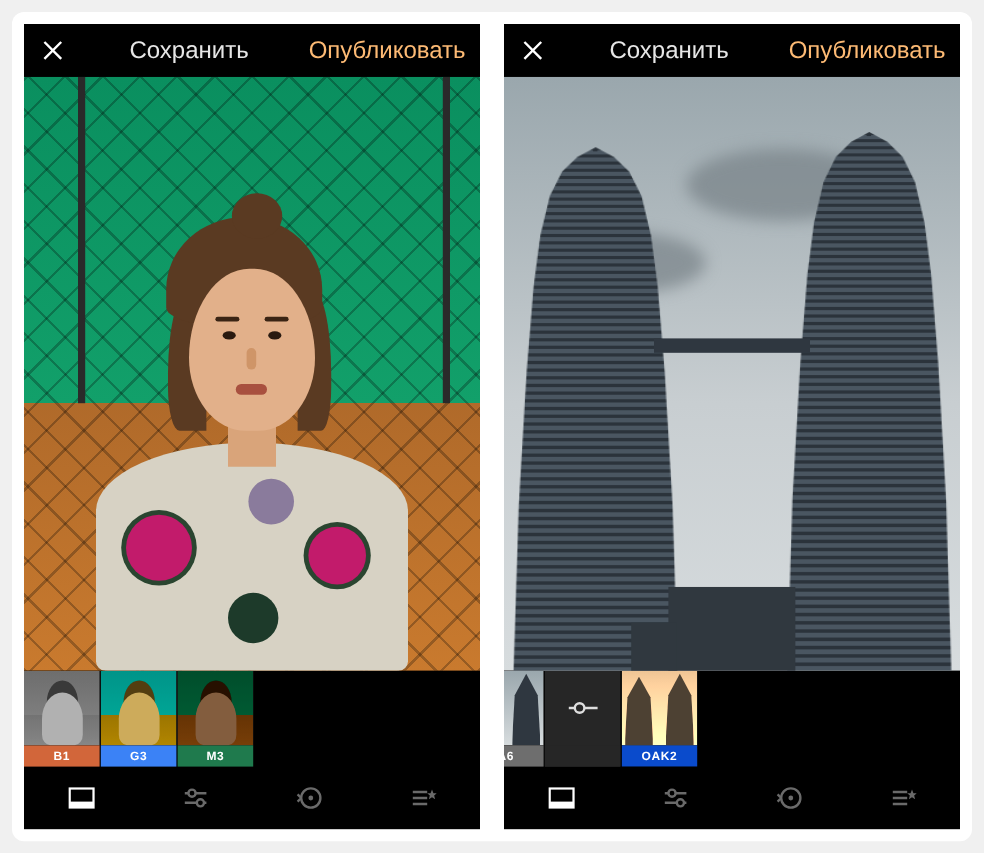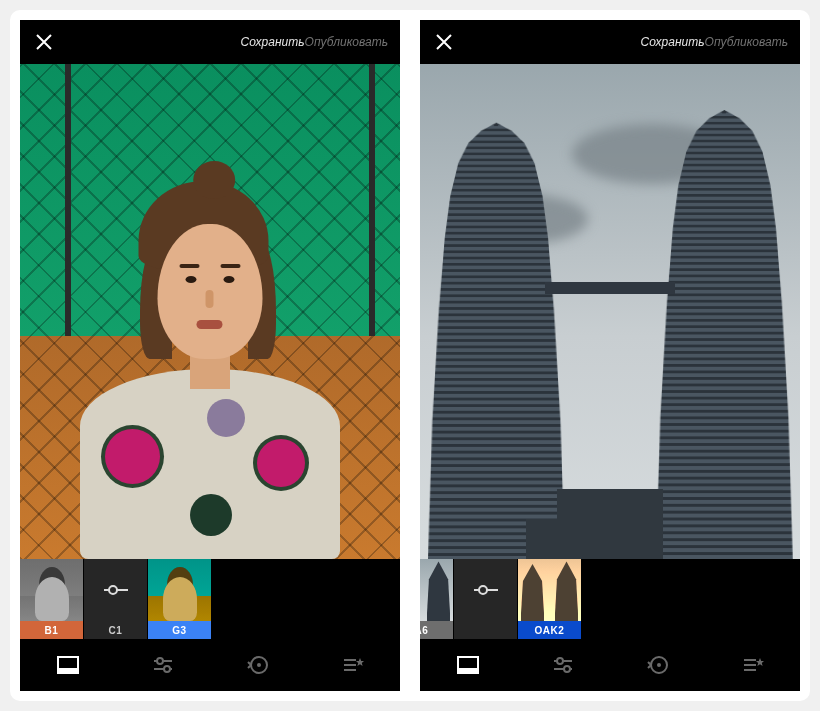--- a/index.html
+++ b/index.html
@@ -33,23 +33,23 @@
     justify-content: space-between;
     padding: 0 12px 0 8px;
     color: #fff;
     flex-shrink: 0;
   }
   .close-x {
     width: 32px; height: 32px;
     display: flex; align-items: center; justify-content: center;
     cursor: pointer;
   }
-  .top-actions { display: flex; font-size: 12px; font-style: italic; }
+  .top-actions { display: flex; gap: 18px; font-size: 20px; }
   .top-save { color: #e6e6e6; cursor: pointer; }
-  .top-publish { color: #737373; cursor: pointer; }
+  .top-publish { color: #fdba74; cursor: pointer; margin-left: 32px; }
 
   .preview {
     flex: 1;
     display: flex;
     align-items: center;
     justify-content: center;
     overflow: hidden;
   }
   .preview-inner {
     width: 100%;
@@ -307,34 +307,31 @@
       </div>
     </div>
 
     <div class="filterstrip">
       <div class="thumb thumb-bw">
         <div class="thumb-img">
             <div class="thumb-scene-portrait"></div>
           </div>
         <div class="thumb-label lg-orange">B1</div>
       </div>
-      <div class="thumb-tool">
-        <div class="tool-icon">
-          <svg width="26" height="10" viewBox="0 0 26 10">
-              <line x1="1" y1="5" x2="25" y2="5" stroke="#ddd" stroke-width="2"></line>
-              <circle cx="10" cy="5" r="4" fill="#262626" stroke="#ddd" stroke-width="2"></circle>
-            </svg>
-        </div>
-        <div class="thumb-label">C1</div>
-      </div>
       <div class="thumb thumb-green">
         <div class="thumb-img">
             <div class="thumb-scene-portrait"></div>
           </div>
         <div class="thumb-label lg-green">G3</div>
+      </div>
+      <div class="thumb thumb-dark">
+        <div class="thumb-img">
+            <div class="thumb-scene-portrait"></div>
+          </div>
+        <div class="thumb-label lg-darkgreen">M3</div>
       </div>
     </div>
 
     <div class="bottombar">
       <div class="bbtn">
         <svg width="22" height="18" viewBox="0 0 22 18">
             <rect x="1" y="1" width="20" height="16" fill="none" stroke="#fff" stroke-width="2"></rect>
             <rect x="1" y="12" width="20" height="5" fill="#fff"></rect>
           </svg>
       </div>

